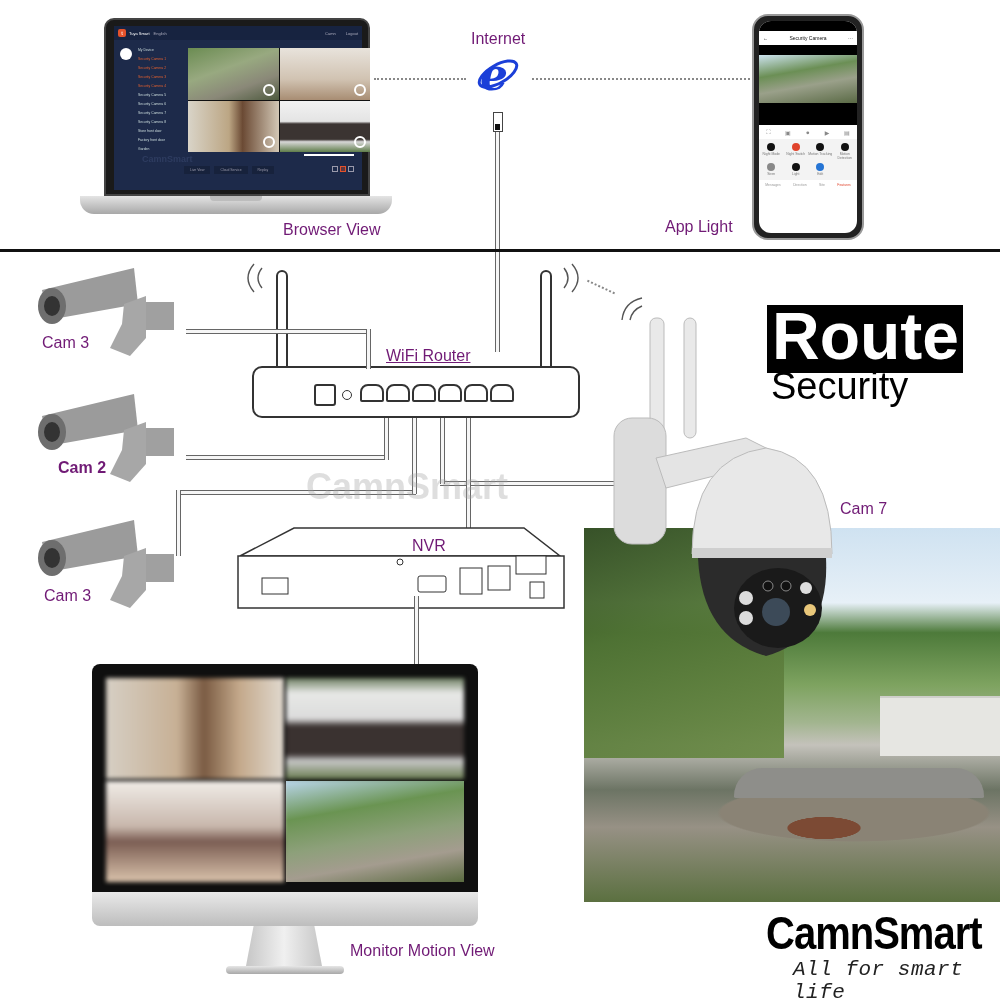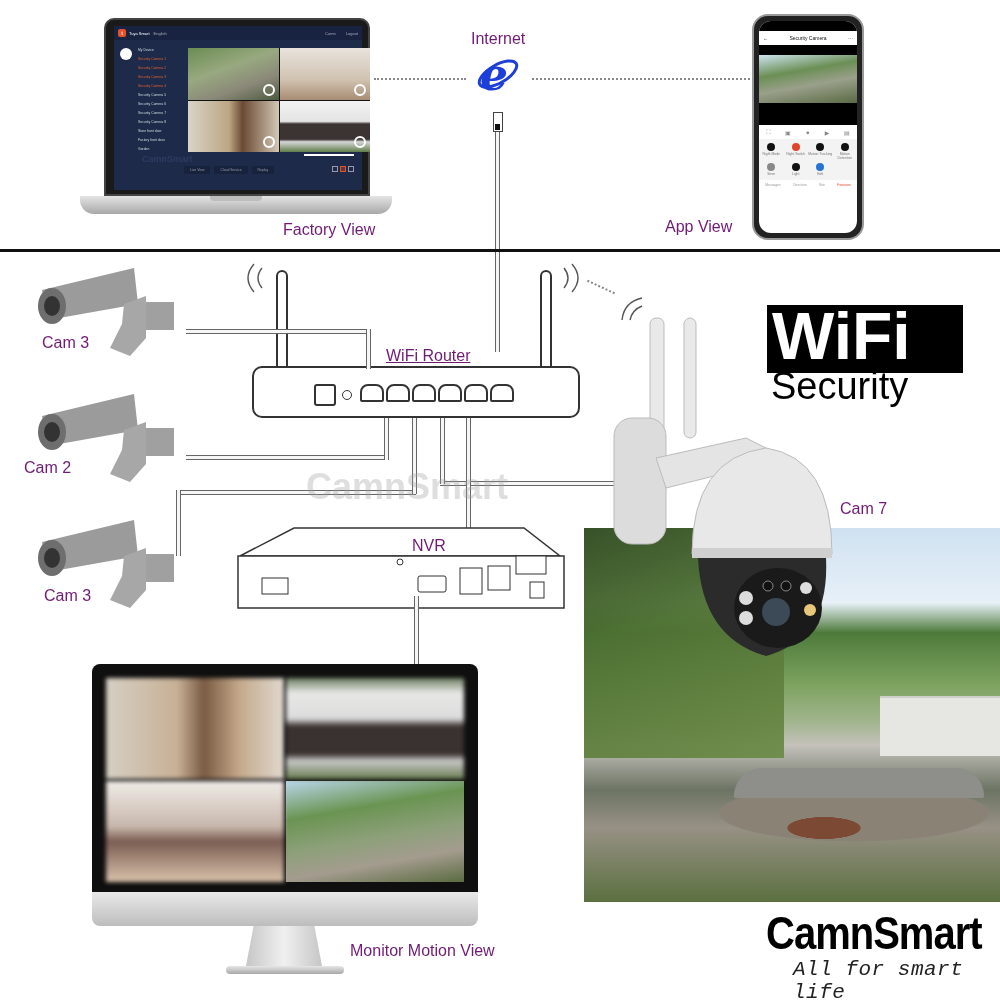--- a/index.html
+++ b/index.html
@@ -153,21 +153,21 @@
     <span>Cloud Service</span>
     <span>Replay</span>
   </div>
   <div class="tuya-layout">
     <span></span>
     <span class="on"></span>
     <span></span>
   </div>
 </div>
 <div class="abs laptop-base"></div>
-<div class="label" style="left:283px; top:221px;">Factory View</div>
+<div class="label" style="left:283px; top:221px;">Browser View</div>
 
 <div class="label" style="left:471px; top:30px;">Internet</div>
 <div class="abs dots" style="left:374px; top:78px; width:92px;"></div>
 <div class="abs dots" style="left:532px; top:78px; width:218px;"></div>
 <svg class="abs ie-icon" viewBox="0 0 44 46">
   <text x="4" y="38" font-family="DejaVu Serif, serif" font-size="44" font-weight="bold" font-style="italic" fill="#1b3fd8">e</text>
   <ellipse cx="22" cy="22" rx="21" ry="9" transform="rotate(-30 22 22)" fill="none" stroke="#1b3fd8" stroke-width="3"></ellipse>
 </svg>
 
 <div class="abs cable-v" style="left:495px; top:130px; height:222px;"></div>
@@ -201,21 +201,21 @@
       <div><div class="ic blue"></div><span>Edit</span></div>
     </div>
     <div class="phone-nav">
       <span>Messages</span>
       <span>Direction</span>
       <span>Site</span>
       <span class="active">Features</span>
     </div>
   </div>
 </div>
-<div class="label" style="left:665px; top:218px;">App View</div>
+<div class="label" style="left:665px; top:218px;">App Light</div>
 
 <div class="abs divider"></div>
 
 <svg class="abs" style="left:240px; top:258px;" width="40" height="40" viewBox="0 0 40 40">
   <path d="M14 34 Q2 20 14 6" fill="none" stroke="#555" stroke-width="1.4"></path>
   <path d="M22 30 Q14 20 22 10" fill="none" stroke="#555" stroke-width="1.4"></path>
 </svg>
 <svg class="abs" style="left:546px; top:258px;" width="40" height="40" viewBox="0 0 40 40">
   <path d="M26 34 Q38 20 26 6" fill="none" stroke="#555" stroke-width="1.4"></path>
   <path d="M18 30 Q26 20 18 10" fill="none" stroke="#555" stroke-width="1.4"></path>
@@ -250,21 +250,21 @@
   <rect x="112" y="44" width="40" height="28" fill="#a0a0a0"></rect>
 </svg>
 <svg class="abs bullet" style="left:34px; top:510px;" viewBox="0 0 140 110">
   <polygon points="8,32 100,10 104,46 14,62" fill="#9b9b9b"></polygon>
   <ellipse cx="18" cy="48" rx="14" ry="18" fill="#6e6e6e"></ellipse>
   <ellipse cx="18" cy="48" rx="8" ry="10" fill="#333"></ellipse>
   <polygon points="90,46 112,38 112,80 96,98 76,90 88,66" fill="#a7a7a7"></polygon>
   <rect x="112" y="44" width="40" height="28" fill="#a0a0a0"></rect>
 </svg>
 <div class="label" style="left:42px; top:334px;">Cam 3</div>
-<div class="label" style="left:24px; top:459px;">Cam 2</div>
+<div class="label" style="left:58px; top:459px;font-weight:bold;">Cam 2</div>
 <div class="label" style="left:44px; top:587px;">Cam 3</div>
 
 <div class="abs cable-h" style="left:186px; top:329px; width:184px;"></div>
 <div class="abs cable-v" style="left:366px; top:329px; height:40px;"></div>
 <div class="abs cable-h" style="left:186px; top:455px; width:200px;"></div>
 <div class="abs cable-v" style="left:384px; top:418px; height:42px;"></div>
 <div class="abs cable-h" style="left:176px; top:490px; width:240px;"></div>
 <div class="abs cable-v" style="left:176px; top:490px; height:66px;"></div>
 <div class="abs cable-v" style="left:412px; top:418px; height:76px;"></div>
 <div class="abs cable-h" style="left:440px; top:481px; width:176px;"></div>
@@ -323,17 +323,17 @@
   <circle cx="140" cy="290" r="7" fill="#ddd"></circle>
   <circle cx="140" cy="310" r="7" fill="#ddd"></circle>
   <circle cx="200" cy="280" r="6" fill="#ddd"></circle>
   <circle cx="204" cy="302" r="6" fill="#e9c77a"></circle>
   <circle cx="180" cy="278" r="5" fill="#111" stroke="#888"></circle>
   <circle cx="162" cy="278" r="5" fill="#111" stroke="#888"></circle>
 </svg>
 <div class="label" style="left:840px; top:500px;">Cam 7</div>
 
 <div class="abs onvif-box"></div>
-<div class="abs onvif-text">WiFi</div>
+<div class="abs onvif-text">Router</div>
 <div class="abs supported">Security</div>
 
 <div class="abs brand">CamnSmart</div>
 <div class="abs tagline">All for smart life</div>
 
 </body></html>

